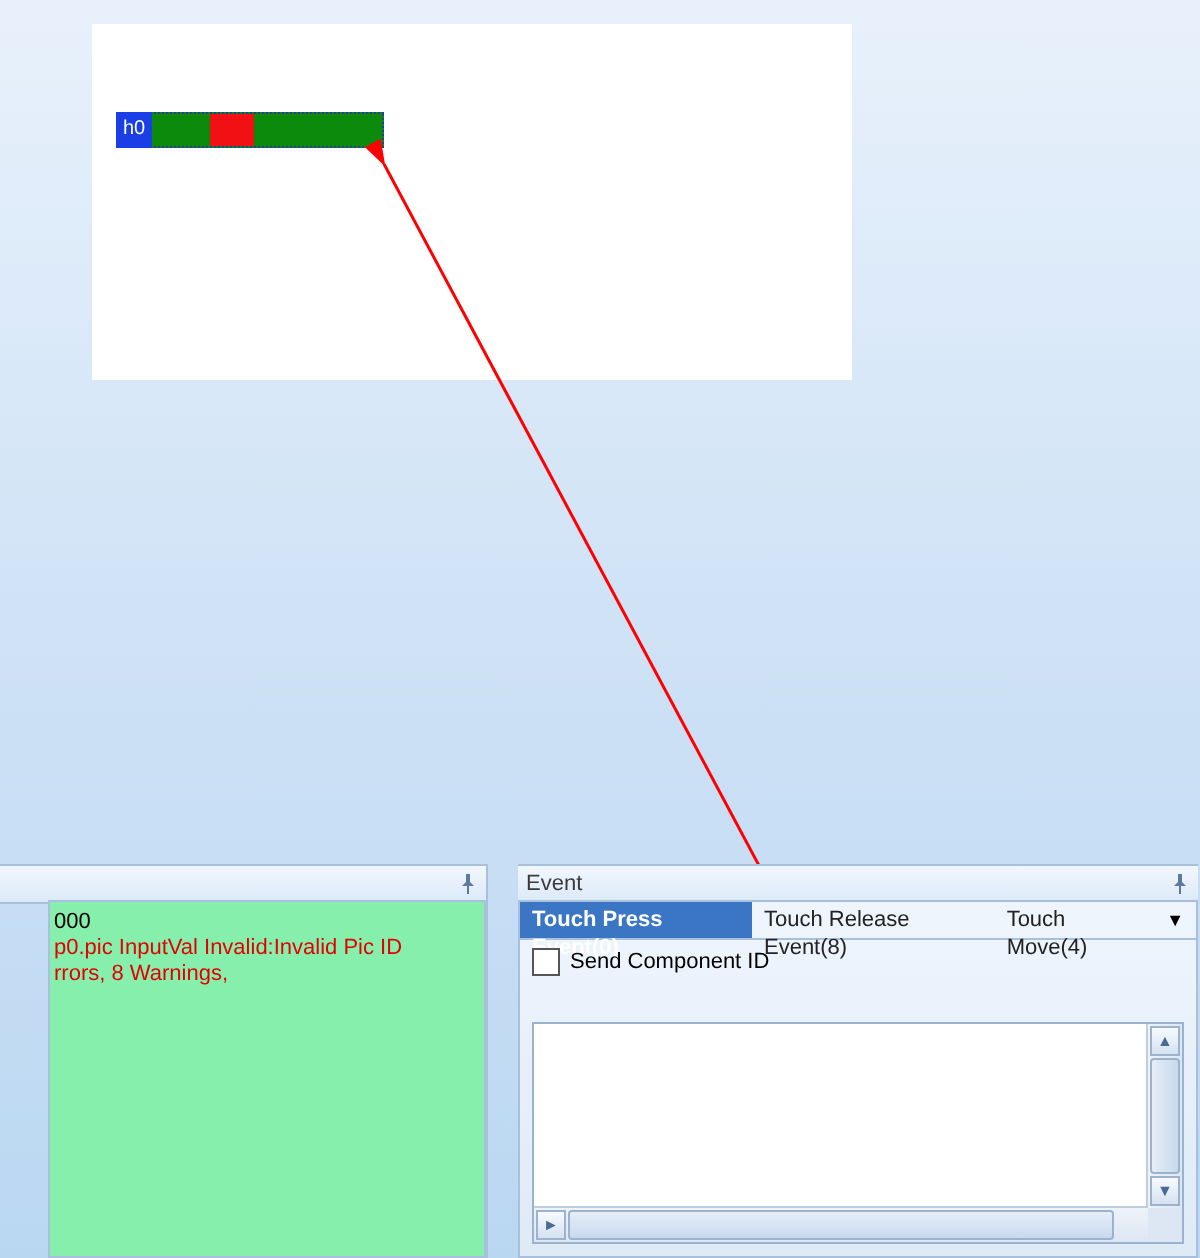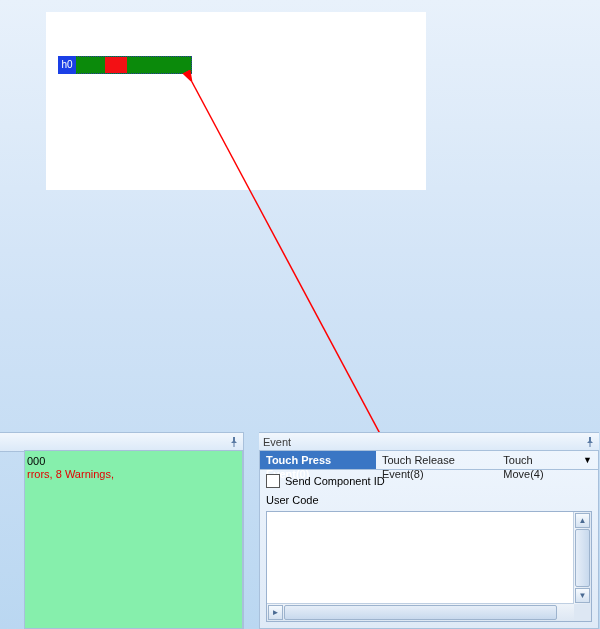--- a/index.html
+++ b/index.html
@@ -272,20 +272,21 @@
     <div class="panel-title">
       <span></span>
       <span class="pin-icon">
         <svg width="10" height="10" viewBox="0 0 10 10">
             <path d="M4 0h2v4l2 2H2l2-2V0z M4.5 6h1v4h-1z" fill="#5a7aa3"></path>
           </svg>
       </span>
     </div>
     <div class="output-body">
       <div>000</div>
+      <div class="err">p0.pic InputVal Invalid:Invalid Pic ID</div>
       <div class="err">rrors, 8 Warnings,</div>
     </div>
   </div>
 
   <div class="event-panel">
     <div class="panel-title">
       <span>Event</span>
       <span class="pin-icon">
         <svg width="10" height="10" viewBox="0 0 10 10">
             <path d="M4 0h2v4l2 2H2l2-2V0z M4.5 6h1v4h-1z" fill="#5a7aa3"></path>
@@ -297,21 +298,20 @@
         <div class="tab active">Touch Press Event(0)</div>
         <div class="tab">Touch Release Event(8)</div>
         <div class="tab">Touch Move(4)</div>
         <div class="spacer"></div>
         <div class="dropdown-icon">▼</div>
       </div>
       <div class="chk-row">
         <div class="chk"></div>
         <span>Send Component ID</span>
       </div>
-      <div class="usercode-label">User Code</div>
       <div class="code-area">
         <div class="code-vscroll">
           <div class="btn up">▲</div>
           <div class="thumb"></div>
           <div class="btn down">▼</div>
         </div>
         <div class="code-hscroll">
           <div class="btn left">◄</div>
           <div class="thumb"></div>
           <div class="btn right">►</div>

